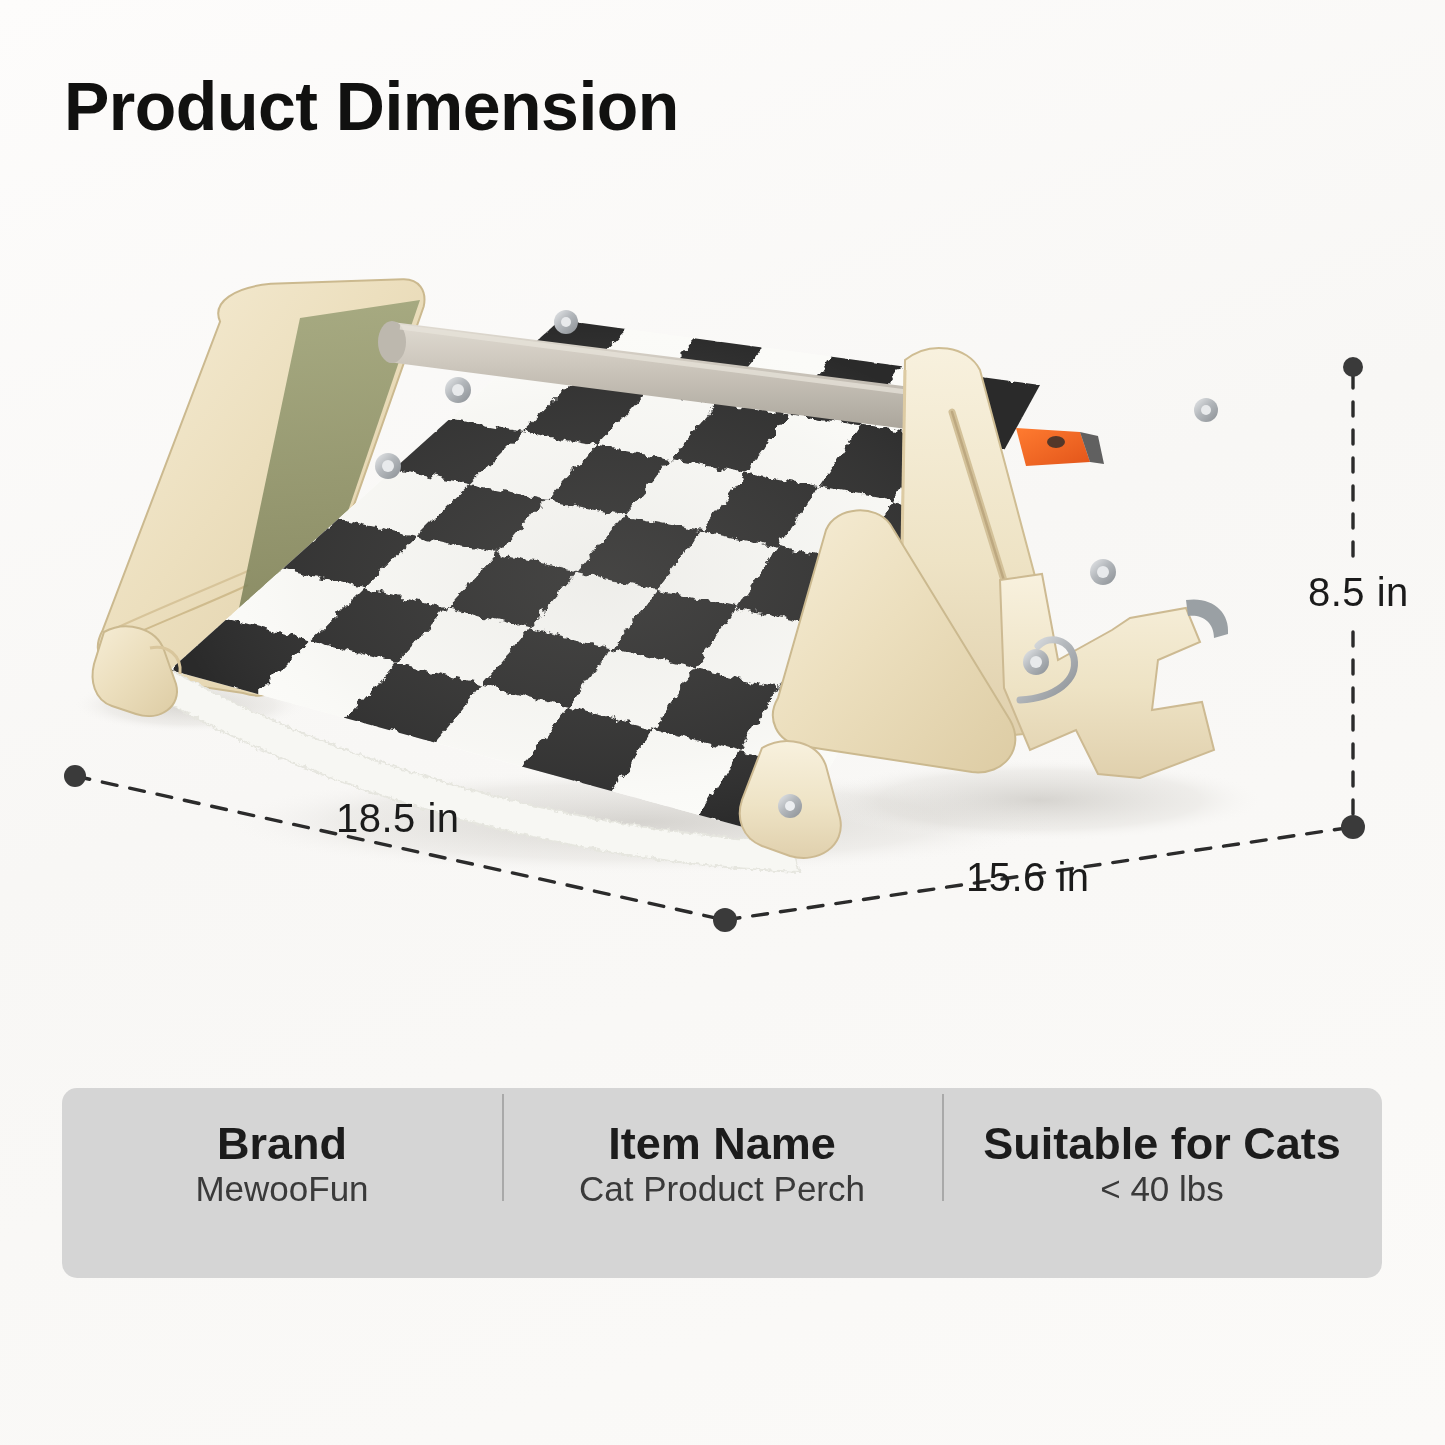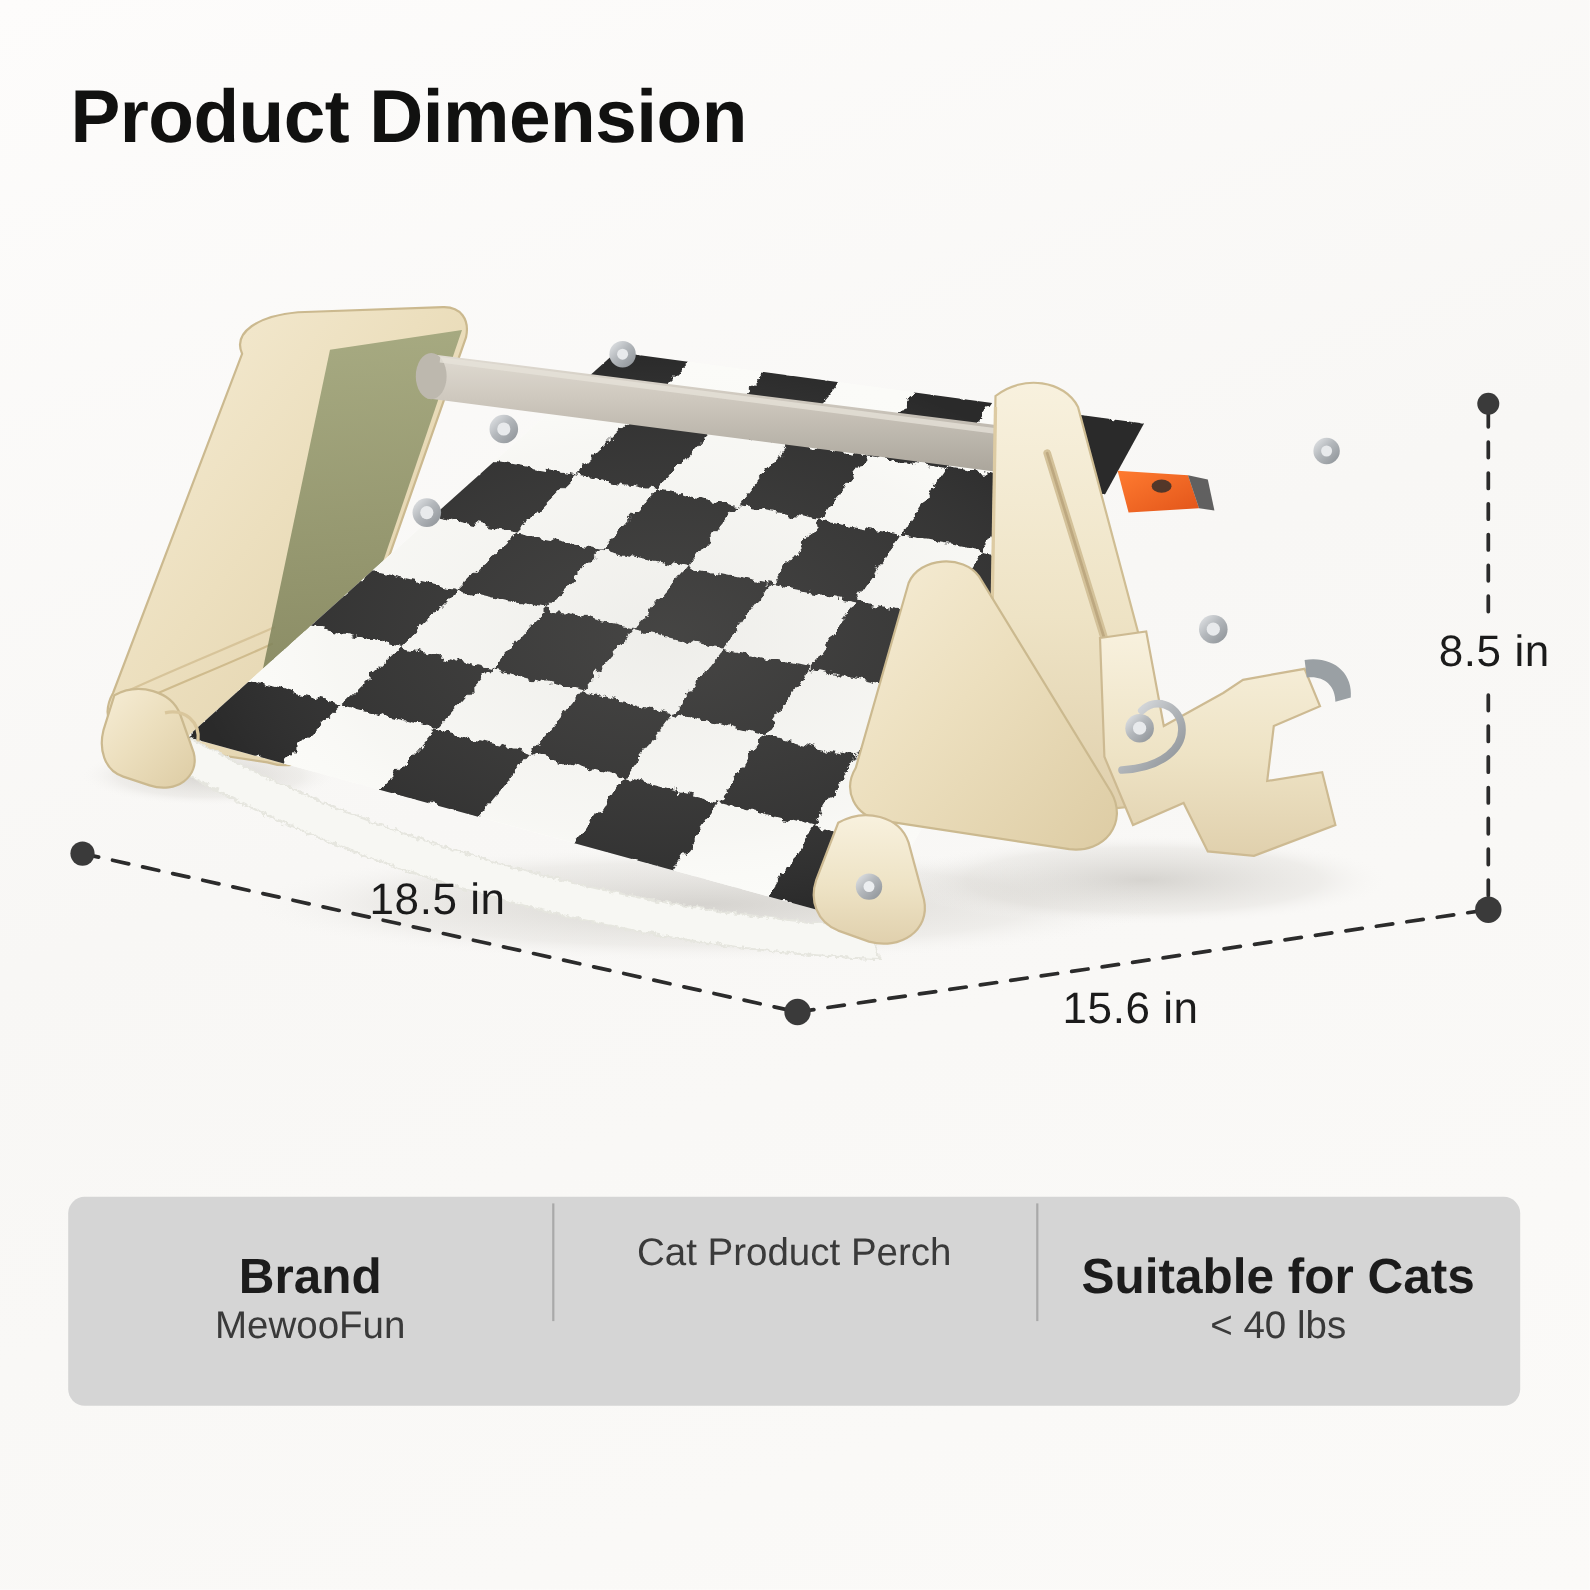--- a/index.html
+++ b/index.html
@@ -22,38 +22,38 @@
   
   #photo{position:absolute;left:0;top:200px;width:1445px;height:730px;}
 
   
   #dims{position:absolute;left:0;top:0;width:1445px;height:1445px;pointer-events:none;}
   .dimlabel{
     position:absolute;font-size:40px;color:#1b1b1b;white-space:nowrap;
     font-weight:400;letter-spacing:0.5px;
   }
   #lbl-w{left:336px;top:796px;}
-  #lbl-d{left:966px;top:855px;margin-top:40px;}
+  #lbl-d{left:966px;top:855px;}
   #lbl-h{left:1308px;top:570px;text-align:center;}
 
   
   .infobar{
     position:absolute;left:62px;top:1088px;width:1320px;height:190px;
     background:#d5d5d5;border-radius:15px;
     display:flex;align-items:flex-start;
   }
   .infocol{
     flex:1 1 0;display:flex;flex-direction:column;align-items:center;
     padding-top:31px;position:relative;
   }
   .infocol + .infocol::before{
     content:"";position:absolute;left:0;top:6px;width:2px;height:107px;
     background:#a9a9a9;
   }
-  .info-head{font-size:45px;font-weight:700;color:#1c1c1c;line-height:1.12;white-space:nowrap;margin-top:16px;}
+  .info-head{font-size:45px;font-weight:700;color:#1c1c1c;line-height:1.12;white-space:nowrap;}
   .info-val{font-size:35px;font-weight:400;color:#3a3a3a;margin-top:0;line-height:1.15;white-space:nowrap;}
 </style>
 </head>
 <body>
 
 <div id="stage">
 
   <div class="title">Product Dimension</div>
 
   <div id="photo">
@@ -293,20 +293,21 @@
   <div class="dimlabel" id="lbl-w">18.5 in</div>
   <div class="dimlabel" id="lbl-d">15.6 in</div>
   <div class="dimlabel" id="lbl-h">8.5 in</div>
 
   <div class="infobar">
     <div class="infocol">
       <div class="info-head">Brand</div>
       <div class="info-val">MewooFun</div>
     </div>
     <div class="infocol">
+      <div class="info-head">Item Name</div>
       <div class="info-val">Cat Product Perch</div>
     </div>
     <div class="infocol">
       <div class="info-head">Suitable for Cats</div>
       <div class="info-val">&lt; 40 lbs</div>
     </div>
   </div>
 
 </div>
 

